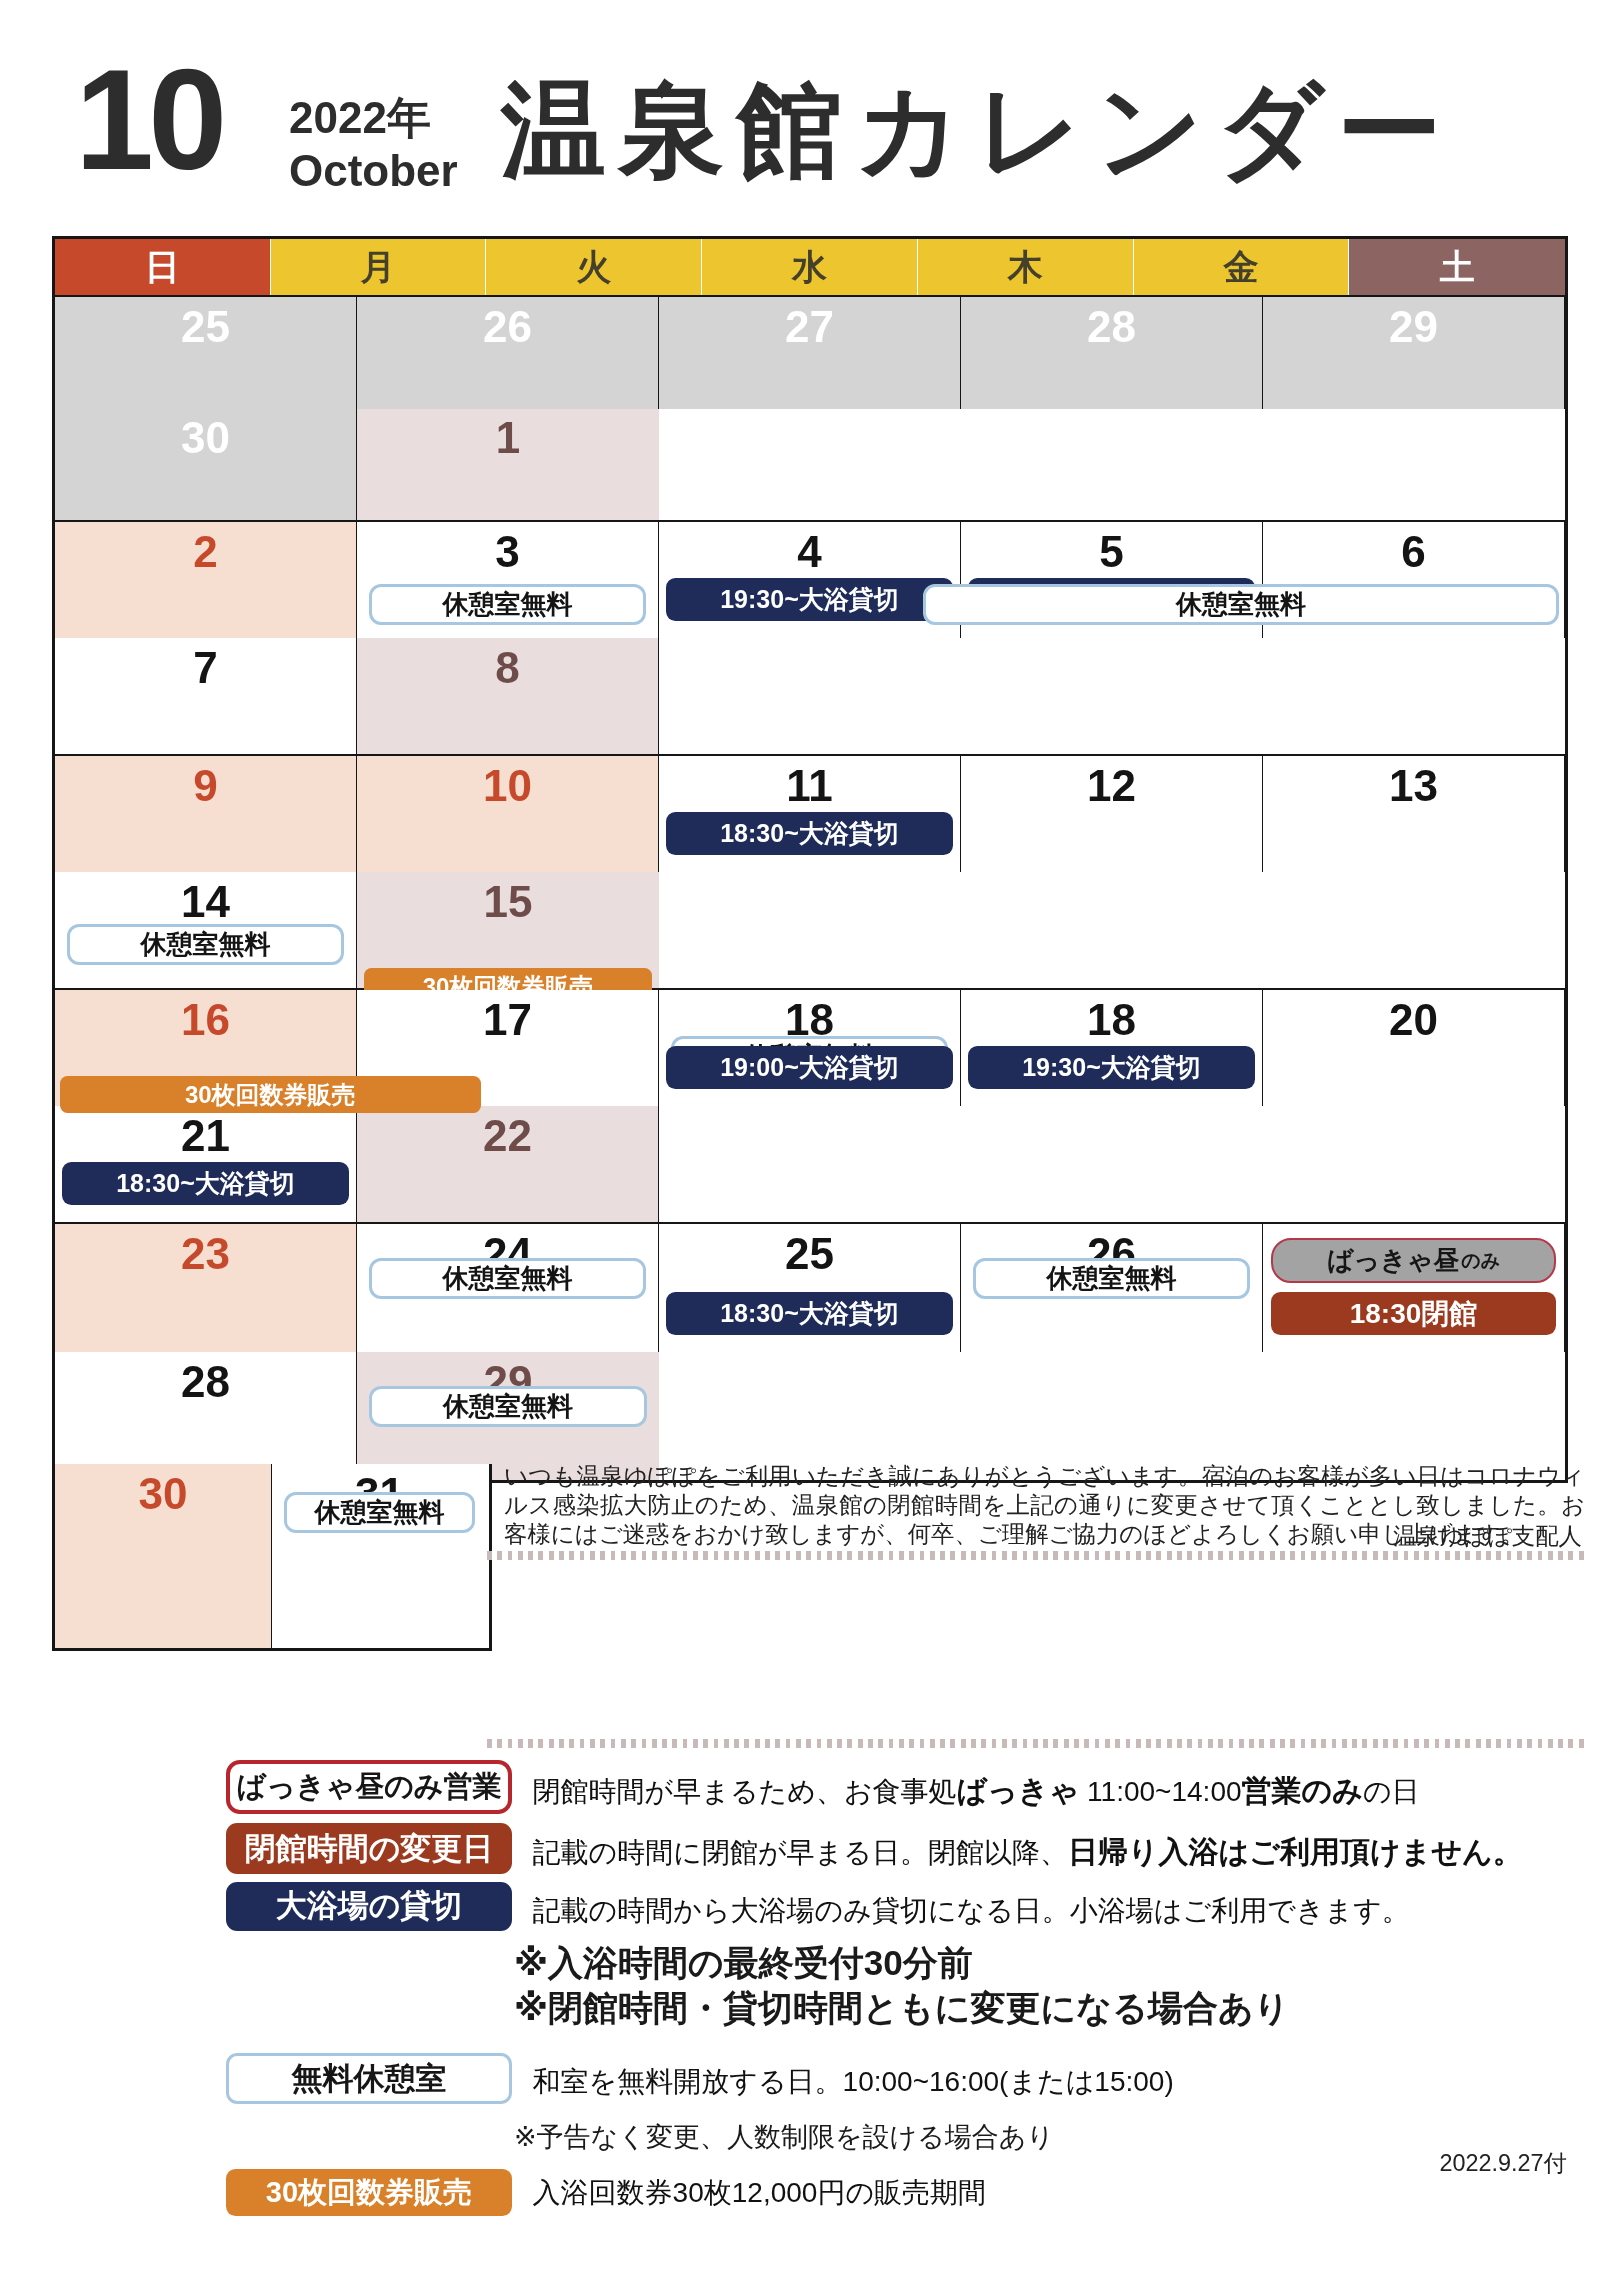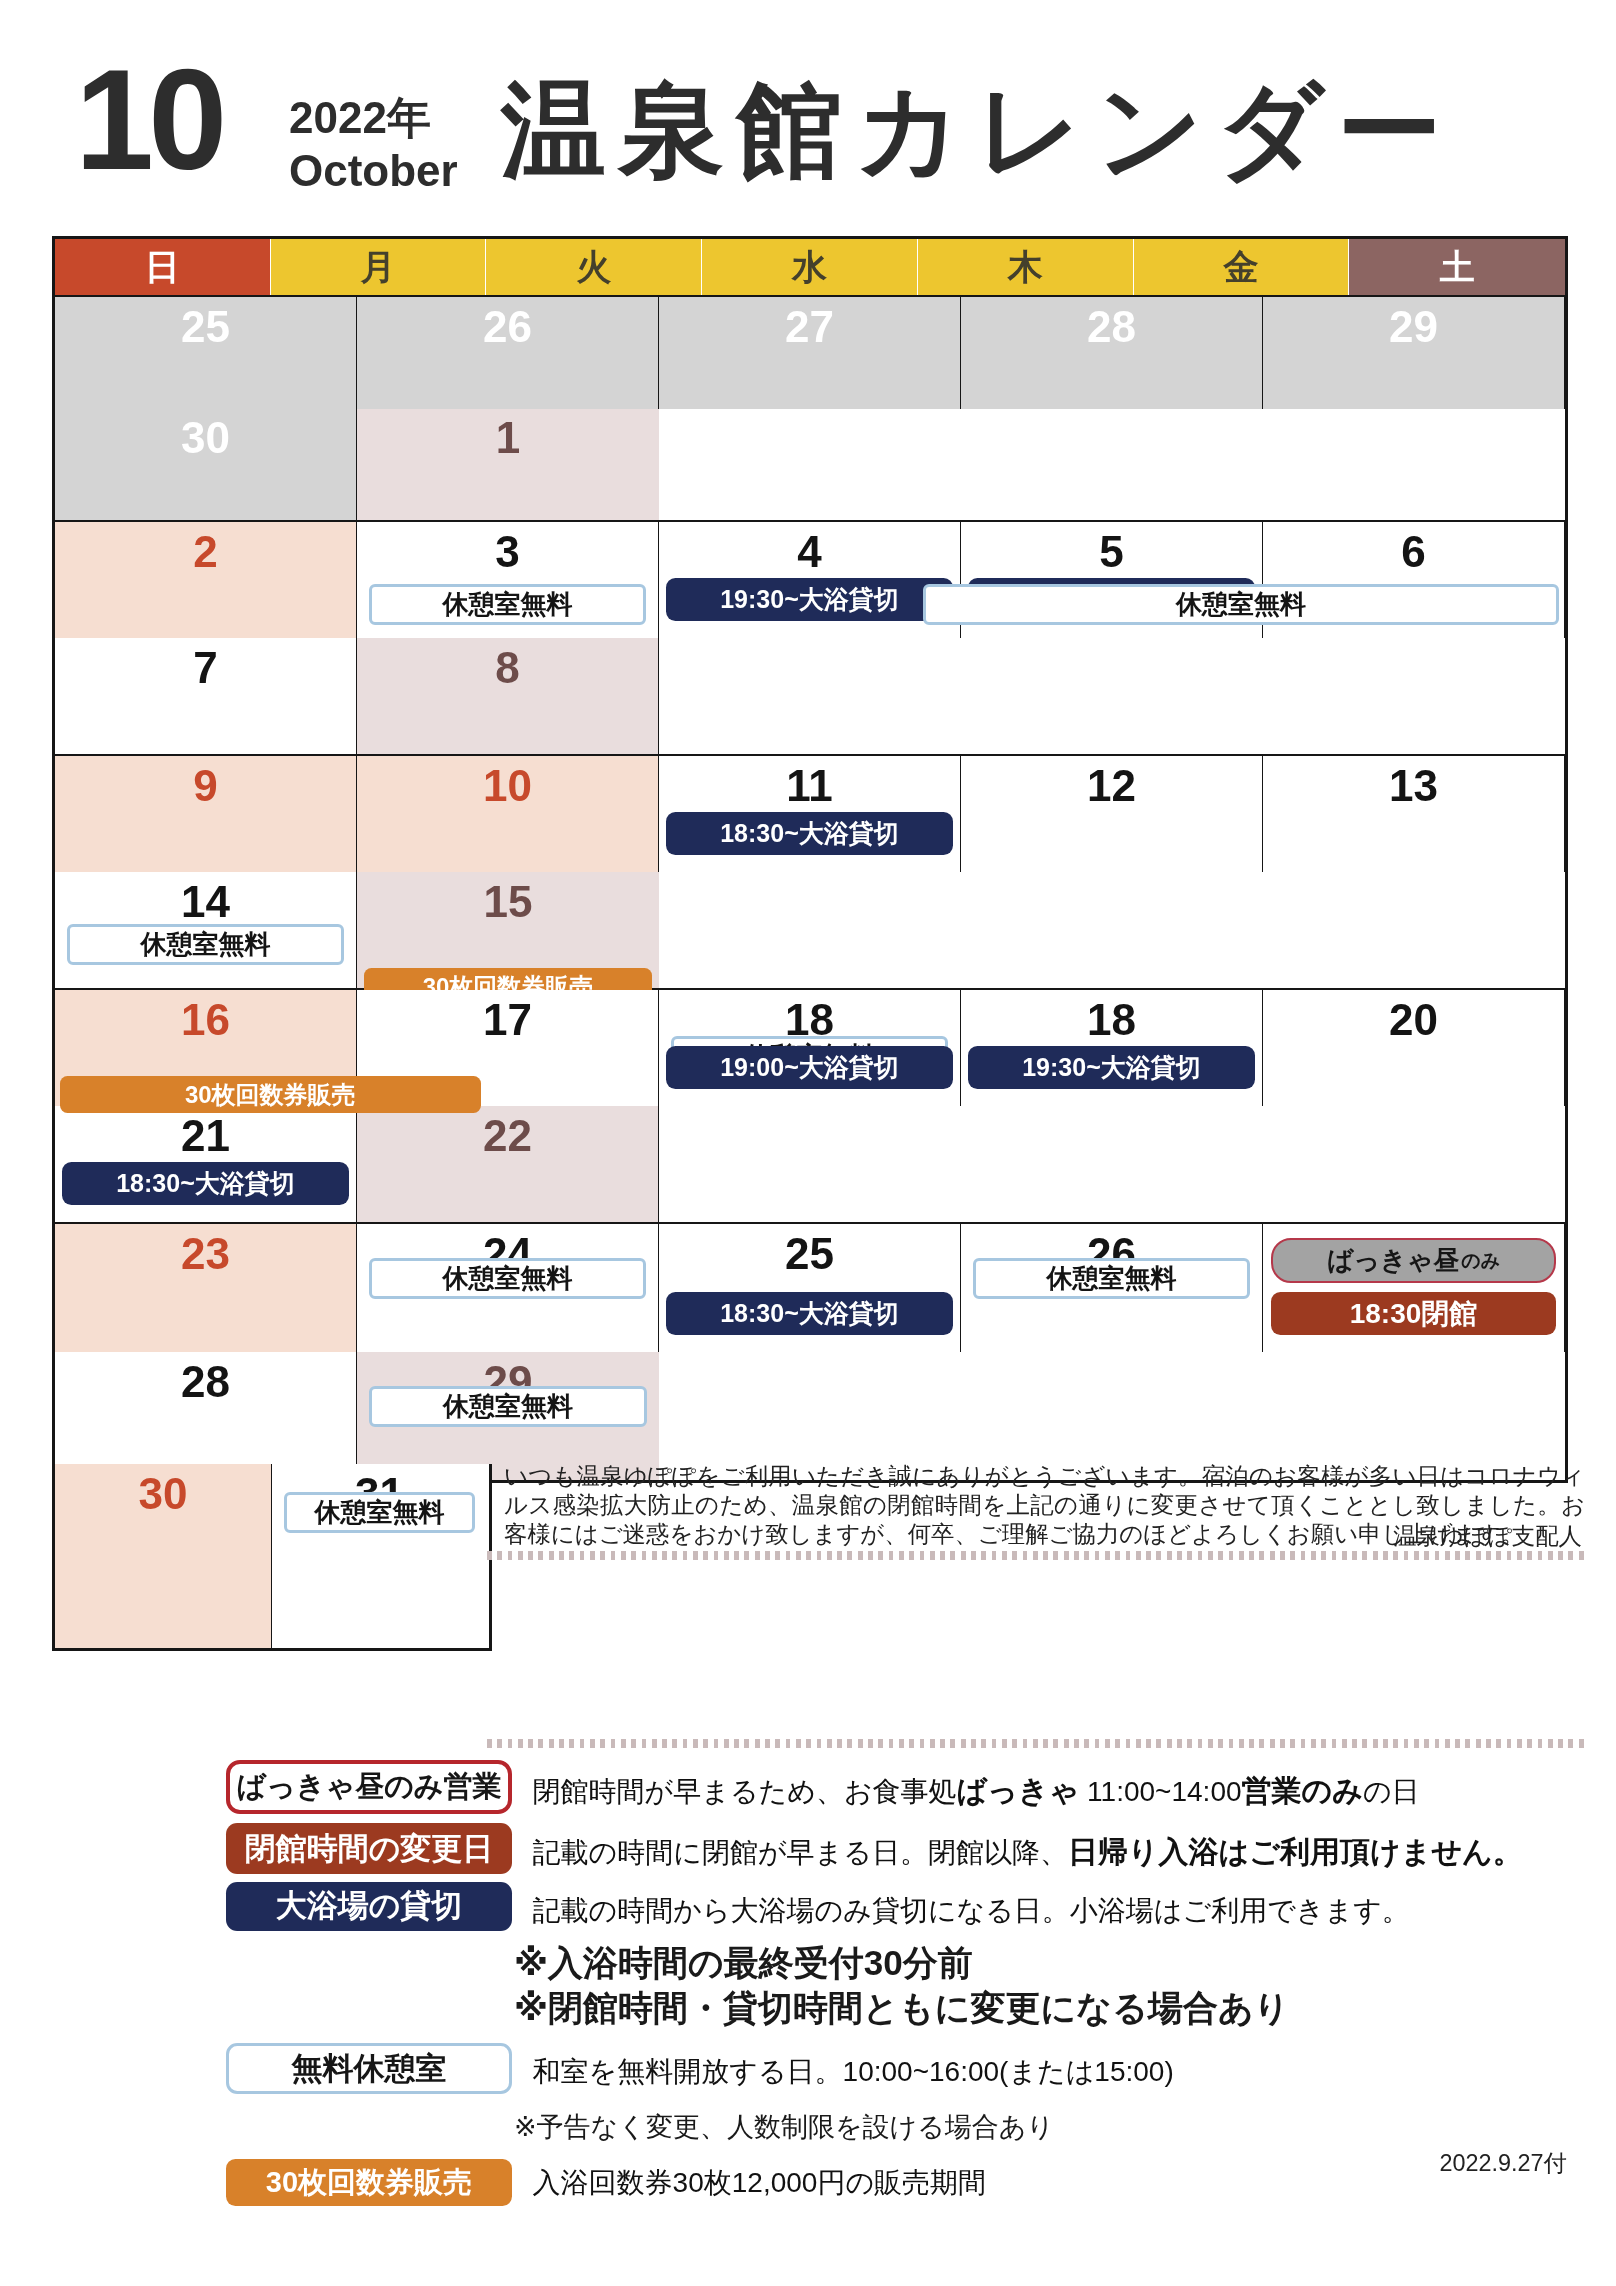--- a/index.html
+++ b/index.html
@@ -40,21 +40,21 @@
   .k-prev{background:var(--prev-gray);}  .k-prev .day-num{color:#ffffff;}
   .k-sun{background:var(--sunday-cell);} .k-sun .day-num{color:var(--sunday-red);}
   .k-holiday{background:var(--sunday-cell);} .k-holiday .day-num{color:var(--sunday-red);}
   .k-sat{background:var(--saturday-cell);} .k-sat .day-num{color:#6d4c4a;}
   .k-wd .day-num{color:#141414;}
 
   
   .evt{position:absolute;display:flex;align-items:center;justify-content:center;
     font-weight:bold;border-radius:8.4px;white-space:nowrap;}
   .t-rest{left:12px;right:12px;height:41px;background:#fff;border:3.7px solid var(--light-blue);
-    color:#141414;font-size:26px;border-radius:6px;}
+    color:#141414;font-size:26px;border-radius:12px;}
   .t-bath{left:6.6px;right:6.6px;height:43px;background:var(--navy);color:#fff;font-size:25px;border-radius:9.4px;}
   .t-ticket{left:6.6px;right:6.6px;height:37px;background:var(--orange);color:#fff;font-size:24px;border-radius:7.5px;}
   .t-lunch{left:8.4px;right:8.4px;height:45px;background:#a3a3a3;border:2.8px solid #b5384a;color:#161616;
     font-size:26px;border-radius:20px;}
   .t-lunch .small{font-size:19px;margin-left:1.9px;}
   .t-close{left:8.4px;right:8.4px;height:43px;background:var(--brick);color:#fff;font-size:28px;border-radius:9.4px;}
   .s-upper{top:62px;}
   .w2 .s-upper{top:52px;}
   .w3 .s-upper{top:46px;}
   .w4 .s-upper{top:34px;}
@@ -93,21 +93,21 @@
     font-weight:bold;white-space:nowrap;}
   .b-lunch{height:54px;background:#fff;border:4.7px solid #b6262c;border-radius:14px;color:#161616;font-size:29px;margin-bottom:9.4px;}
   .b-close{height:51px;background:var(--brick);border-radius:11.2px;color:#fff;font-size:31px;margin-bottom:7.5px;}
   .b-bath{height:49px;background:var(--navy);border-radius:11.2px;color:#fff;font-size:31px;margin-bottom:9.4px;}
   .b-rest{height:51px;background:#fff;border:3.7px solid var(--light-blue);border-radius:11.2px;color:#161616;font-size:31px;margin-bottom:5.6px;}
   .b-ticket{height:47px;background:var(--orange);border-radius:9.4px;color:#fff;font-size:29px;}
   .lg-desc{margin-left:20.6px;font-size:28px;color:#111;white-space:nowrap;}
   .lg-desc b{font-size:30px;}
   .lg-note-big{font-size:35px;font-weight:bold;padding-left:306px;line-height:45px;}
   .lg-note-small{font-size:27px;padding-left:306px;line-height:37px;margin:9.4px 0 13px 0;}
-  .mt-sep{margin-top:13px;}
+  .mt-sep{margin-top:23px;}
 
   #date-note{position:absolute;right:49px;top:2147px;font-size:23.4px;color:#222;}
 </style>
 </head>
 <body>
 
 <div id="month-number">10</div>
 <div id="year-stack">
   <div>2022年</div>
   <div>October</div>

